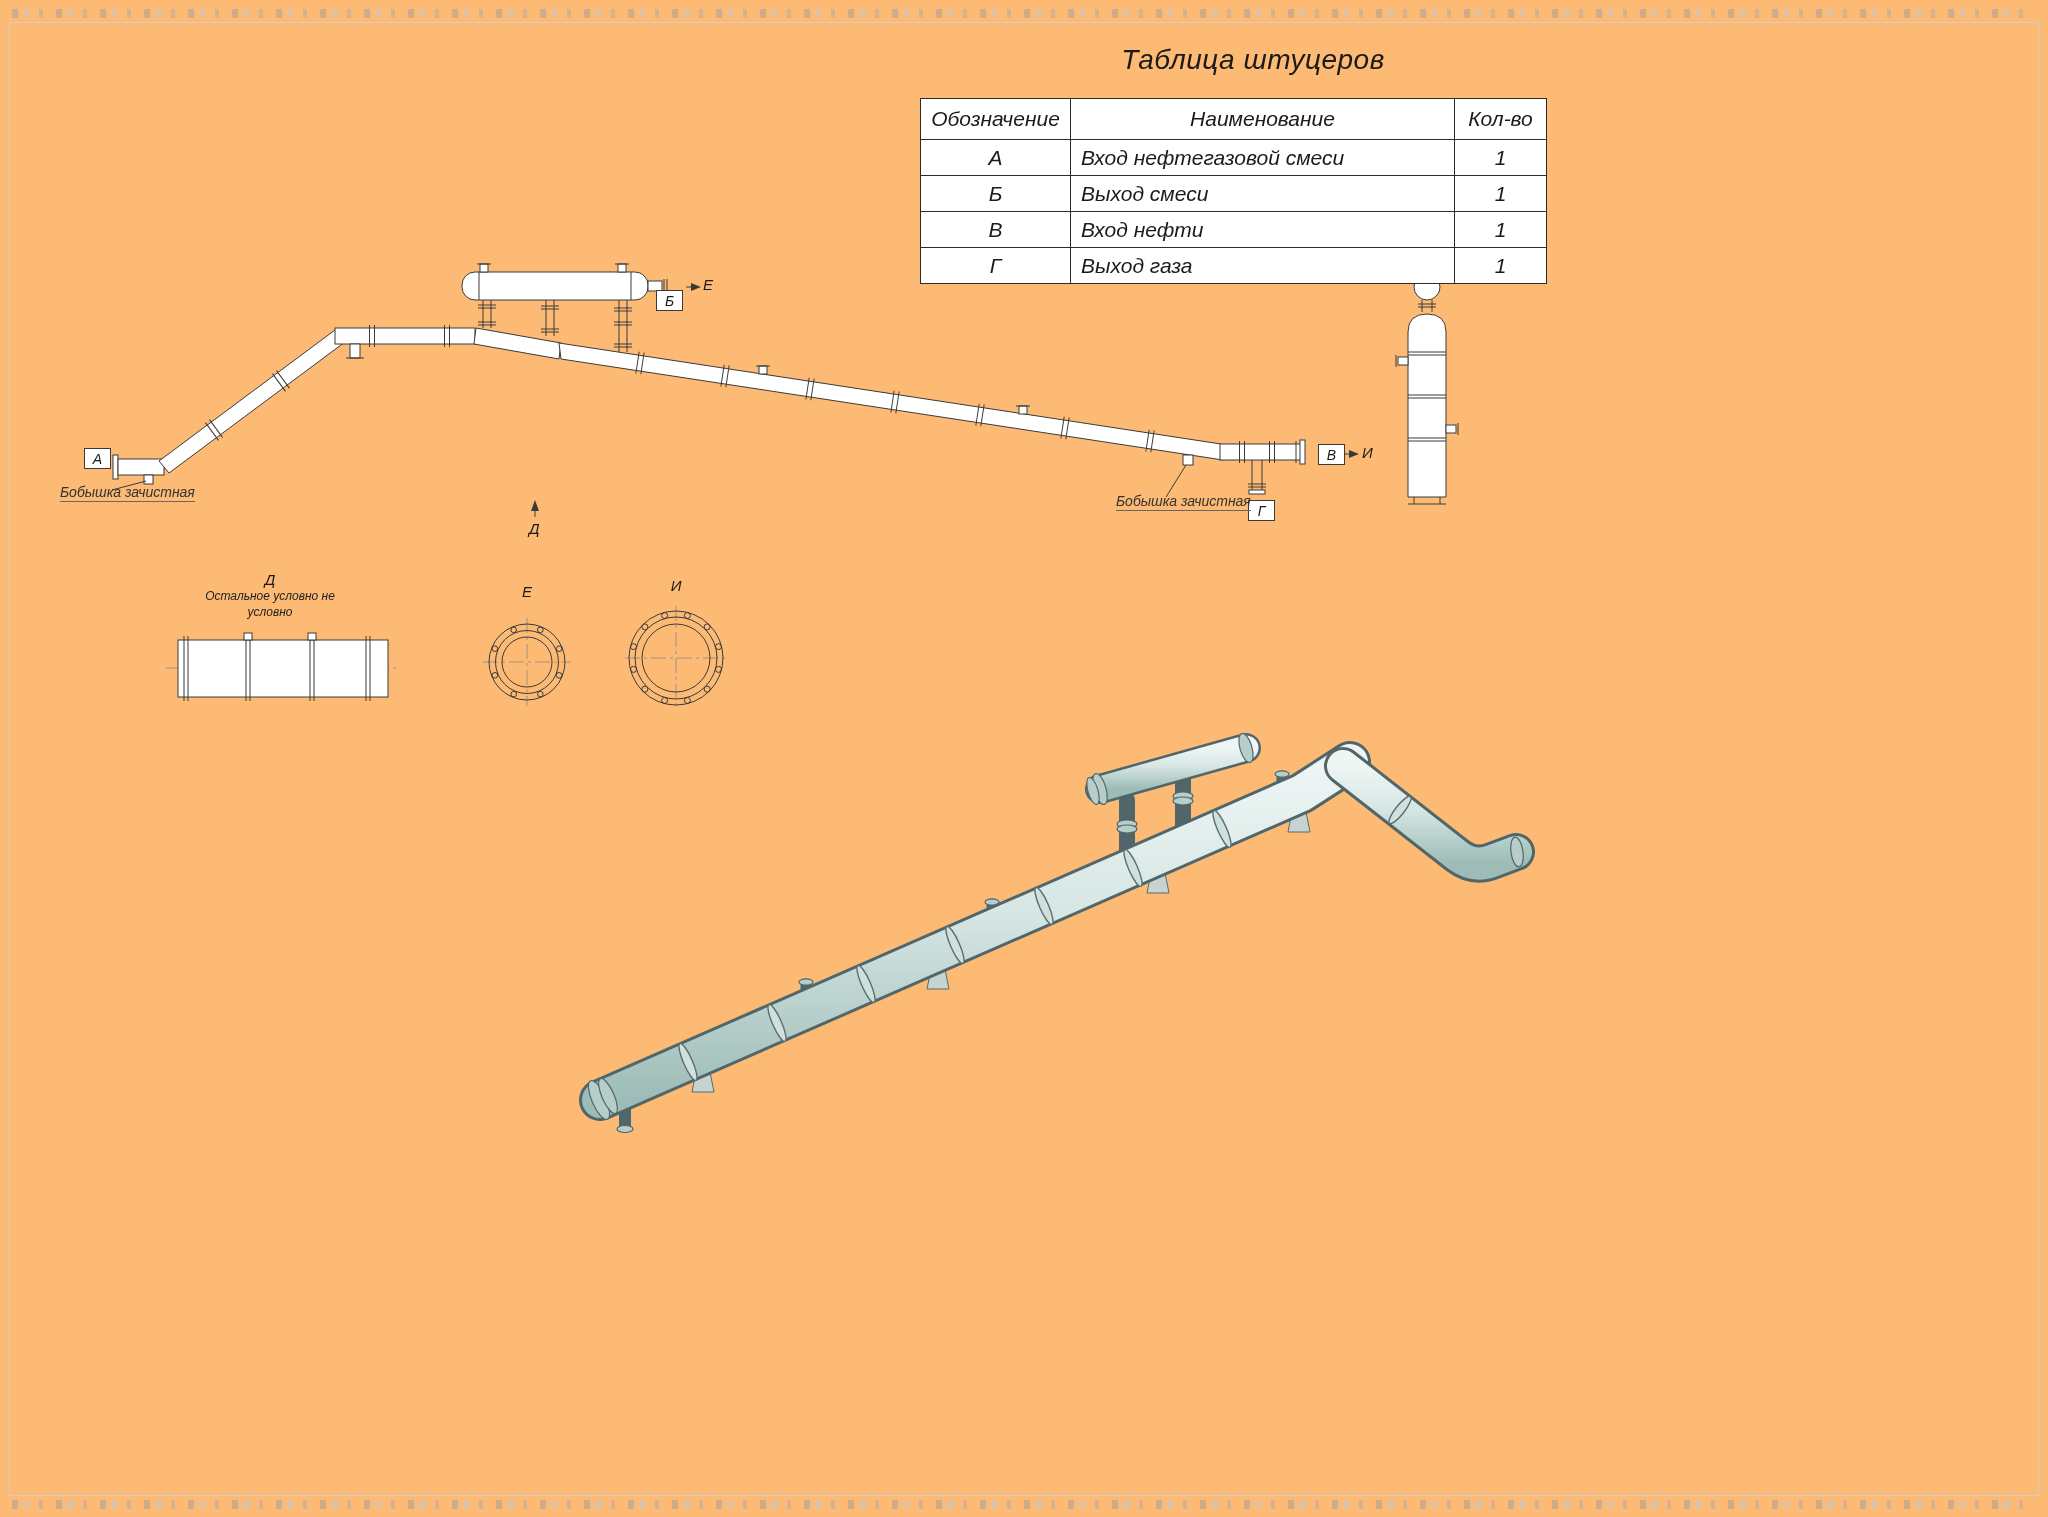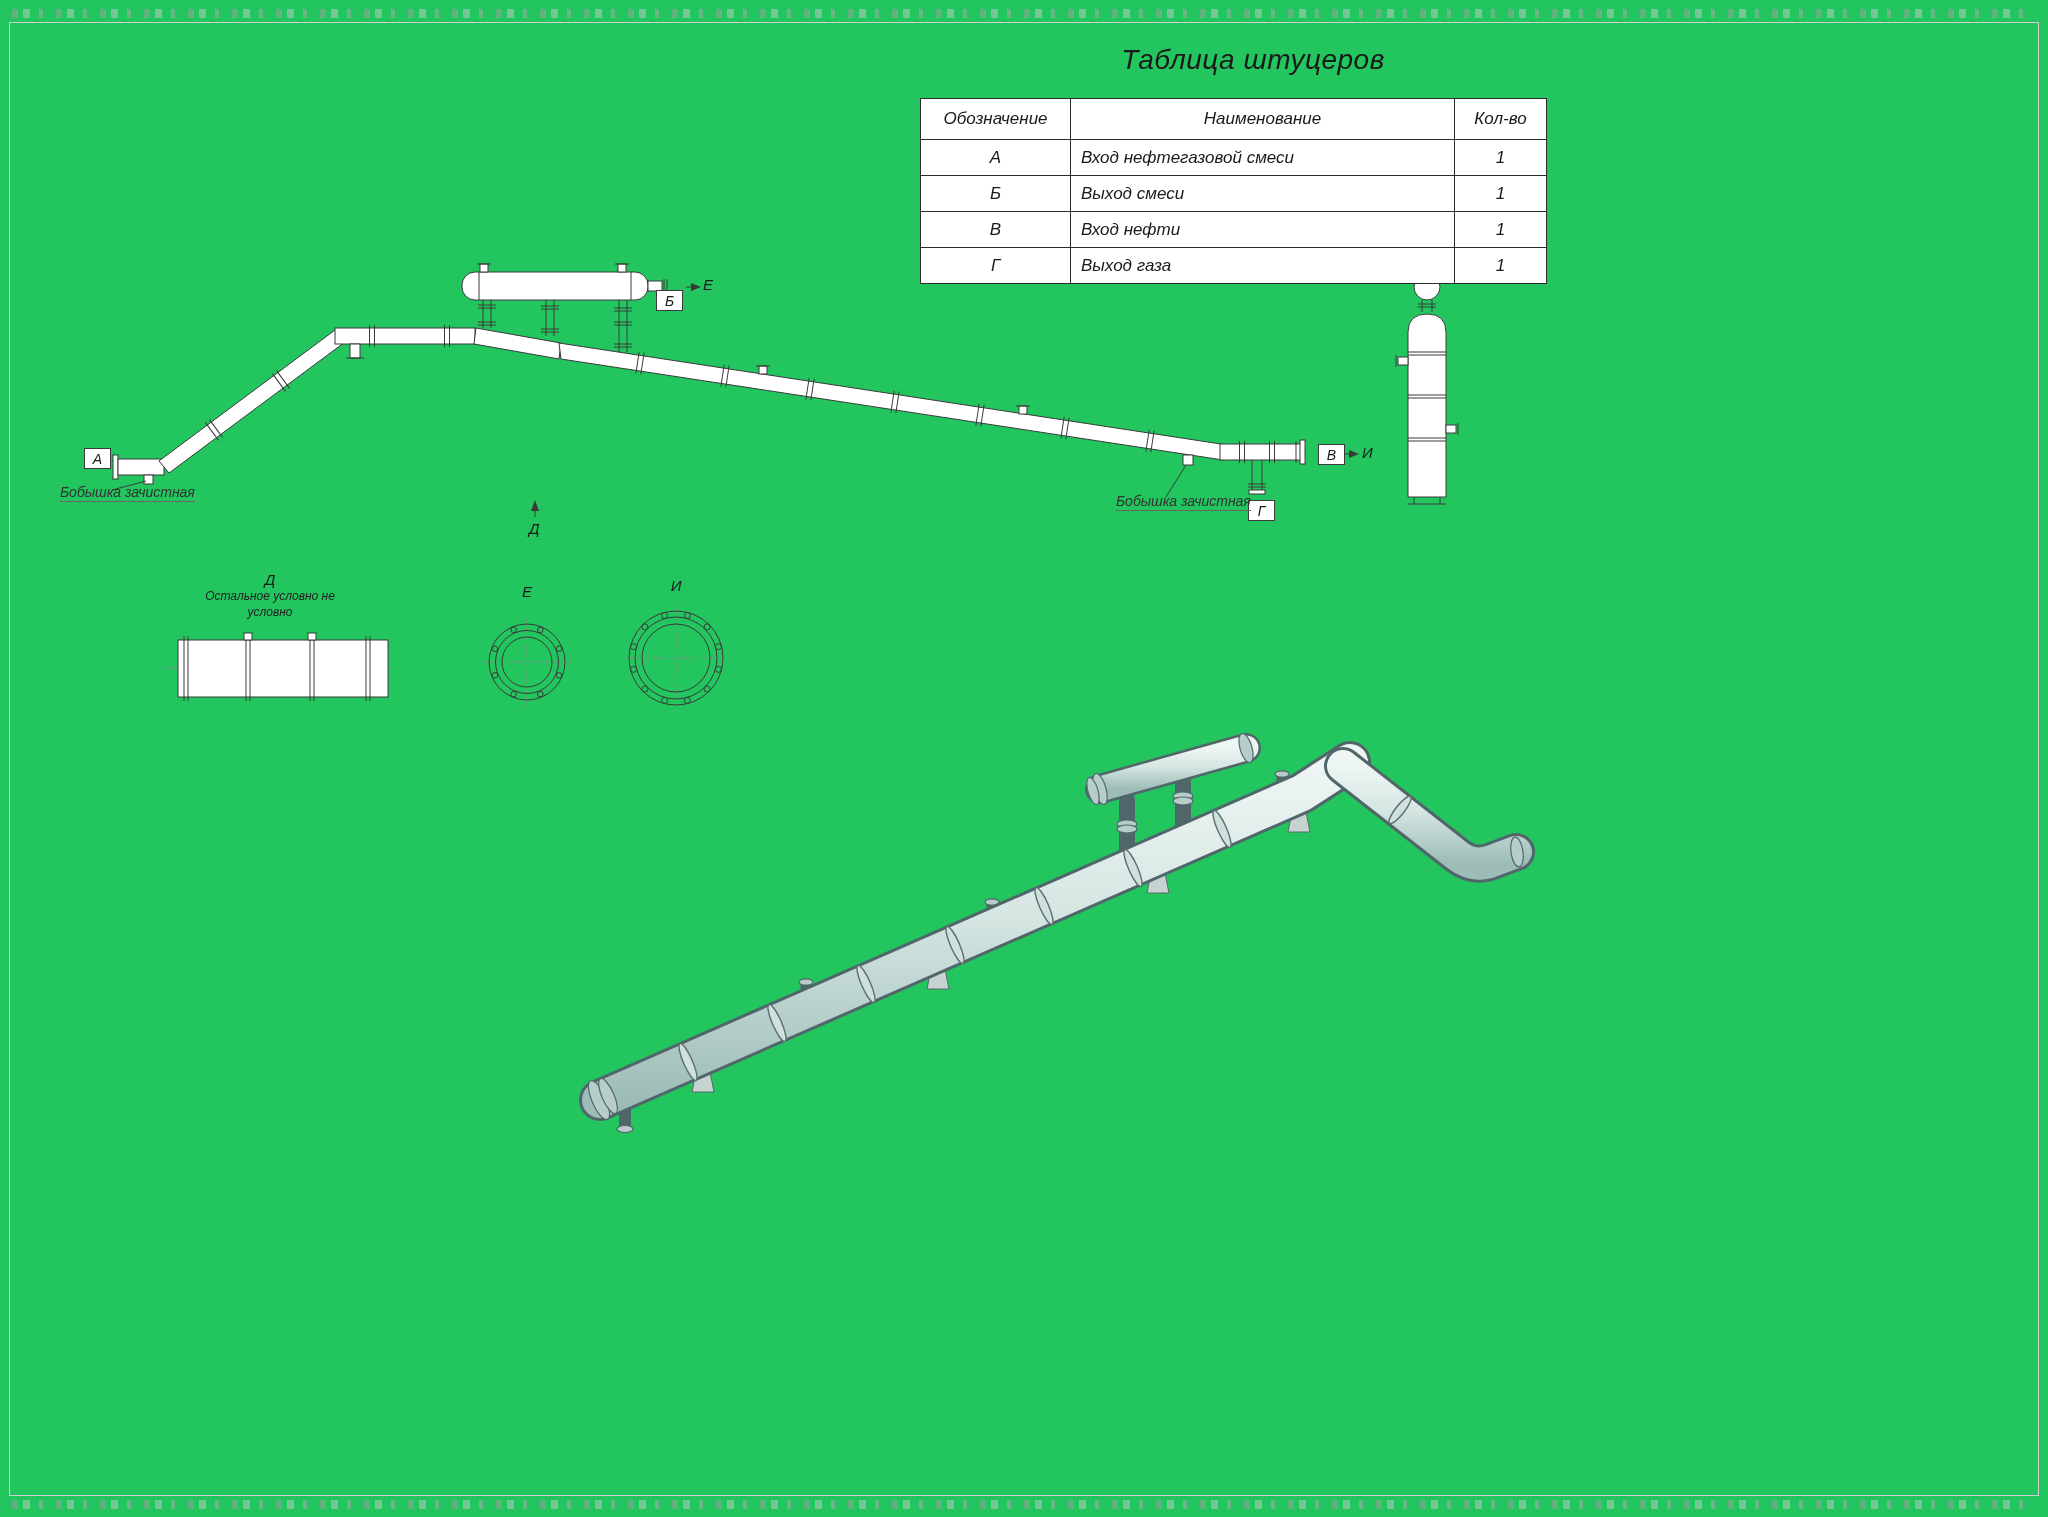--- a/index.html
+++ b/index.html
@@ -1,28 +1,28 @@
 <!DOCTYPE html>
 <html><head>
 <meta charset="utf-8">
 <style>
   html,body{margin:0;padding:0;background:#ffffff;}
-  .sheet{position:relative;width:2048px;height:1517px;background:#22c55e;overflow:hidden;
+  .sheet{position:relative;width:2048px;height:1517px;background:#fdba74;overflow:hidden;
          font-family:"Liberation Sans",sans-serif;color:#1a1a1a;}
   .frame{position:absolute;left:9px;top:22px;width:2028px;height:1472px;border:1px solid #cfcfcf;}
   .noise{position:absolute;left:12px;right:12px;height:9px;opacity:.5;
          background:repeating-linear-gradient(90deg,#9e9e9e 0 6px,transparent 6px 11px,#c8c8c8 11px 18px,transparent 18px 27px,#ababab 27px 31px,transparent 31px 44px);}
   .noise.top{top:9px}
   .noise.bottom{top:1500px}
 
   .sheet-title{position:absolute;left:1043px;top:44px;width:420px;text-align:center;
                font-style:italic;font-size:28px;letter-spacing:.5px;}
 
   .nozzle-table{position:absolute;left:920px;top:98px;border-collapse:collapse;font-style:italic;table-layout:fixed;}
-  .nozzle-table th,.nozzle-table td{border:1.5px solid #2b2b2b;font-weight:400;font-size:17px;
+  .nozzle-table th,.nozzle-table td{border:1.5px solid #2b2b2b;font-weight:400;font-size:21px;
                                     text-align:center;vertical-align:middle;background:#fff;}
   .nozzle-table th{height:38px;}
   .nozzle-table td{height:33px;}
   .c1{width:150px}.c2{width:384px}.c3{width:92px}
   .td-name{text-align:left !important;padding-left:10px;}
 
   .lblbox{position:absolute;min-width:25px;height:19px;border:1.2px solid #3a3a3a;background:#fff;
           font-style:italic;font-size:14px;display:flex;align-items:center;justify-content:center;line-height:1;}
   .freeletter{position:absolute;font-style:italic;font-size:15px;line-height:1;}
   .viewtitle{position:absolute;font-style:italic;font-size:15px;text-align:center;line-height:1;}

